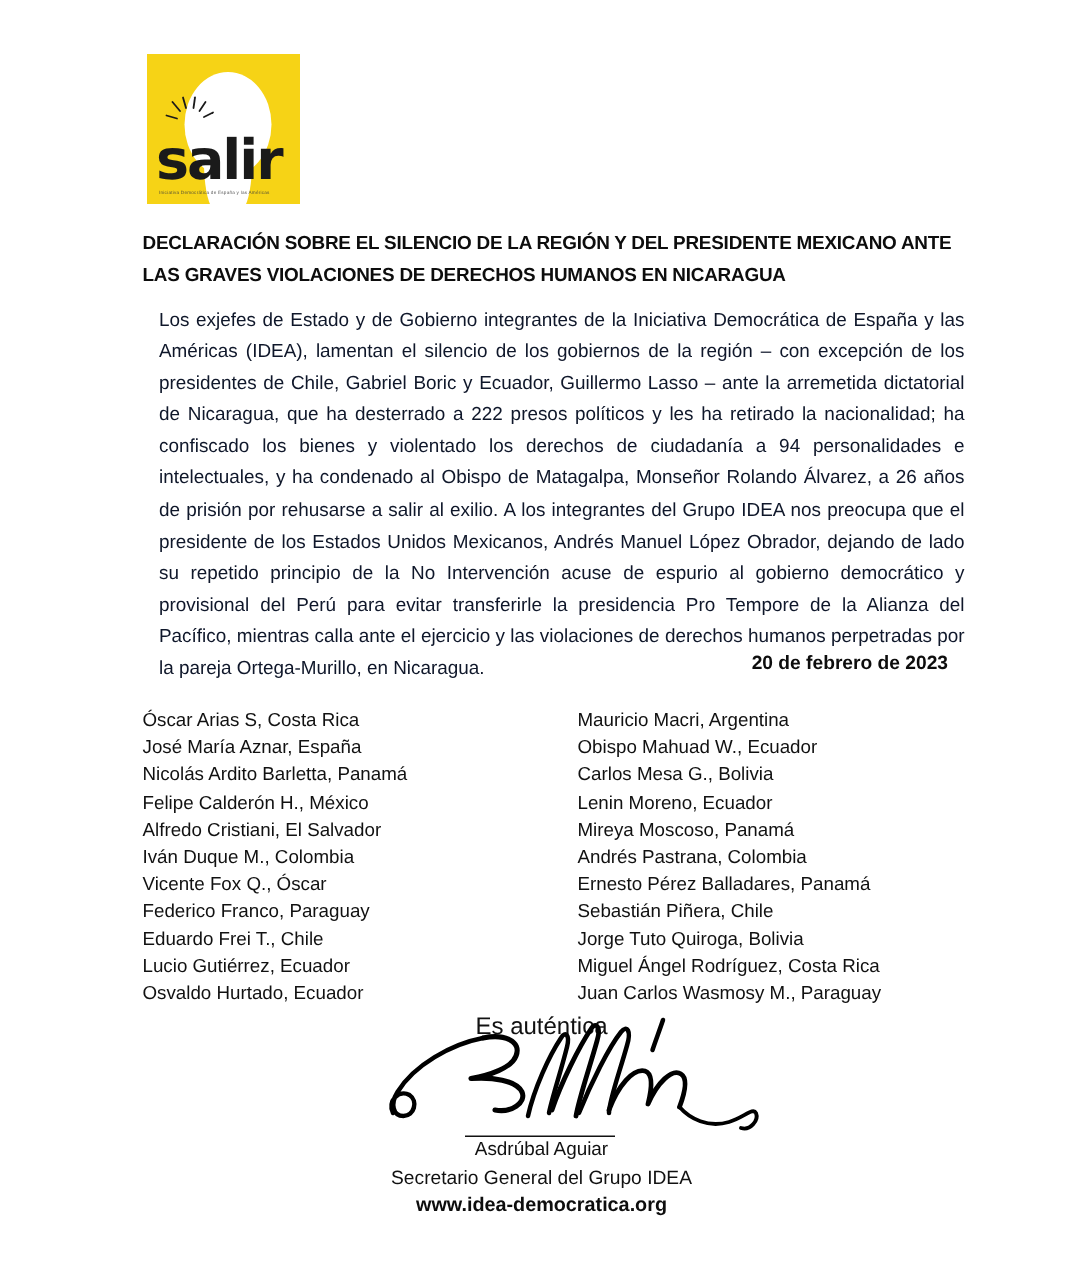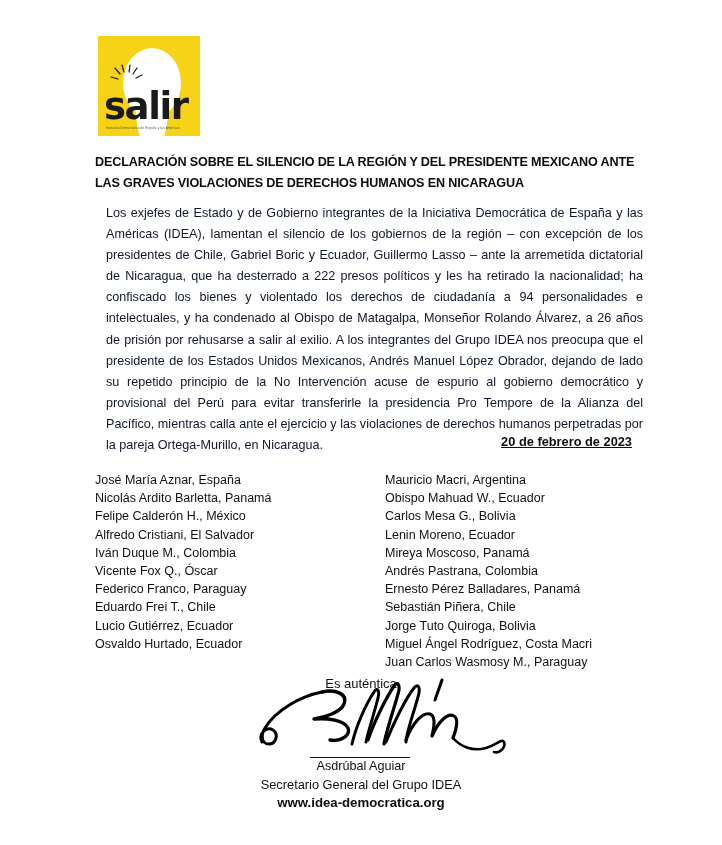--- a/index.html
+++ b/index.html
@@ -106,21 +106,20 @@
   .doc-date {
     position: absolute;
     left: 95px;
     top: 434px;
     width: 537px;
     text-align: right;
     font-family: "Liberation Sans", sans-serif;
     font-weight: 700;
     font-size: 12.8px;
     color: #0d0d0d;
-    text-decoration: underline;
   }
 
   
   .signatories {
     position: absolute;
     left: 95px;
     top: 471px;
     width: 540px;
     display: flex;
     gap: 0px;
@@ -142,21 +141,21 @@
     top: 676px;
     width: 386px;
     text-align: center;
   }
   .sign-auth {
     position: absolute;
     left: 0;
     top: 0;
     width: 386px;
     font-family: "Liberation Sans", sans-serif;
-    font-size: 13px;
+    font-size: 16px;
     color: #111111;
   }
   .sign-svg-wrap {
     position: absolute;
     left: 88px;
     top: 2px;
     width: 260px;
     height: 78px;
   }
   .sign-svg { display: block; width: 260px; height: 78px; }
@@ -227,20 +226,21 @@
   </div>
 
   <div class="doc-title">DECLARACIÓN SOBRE EL SILENCIO DE LA REGIÓN Y DEL PRESIDENTE MEXICANO ANTE LAS GRAVES VIOLACIONES DE DERECHOS HUMANOS EN NICARAGUA</div>
 
   <div class="doc-body">Los exjefes de Estado y de Gobierno integrantes de la Iniciativa Democrática de España y las Américas (IDEA), lamentan el silencio de los gobiernos de la región – con excepción de los presidentes de Chile, Gabriel Boric y Ecuador, Guillermo Lasso – ante la arremetida dictatorial de Nicaragua, que ha desterrado a 222 presos políticos y les ha retirado la nacionalidad; ha confiscado los bienes y violentado los derechos de ciudadanía a 94 personalidades e intelectuales, y ha condenado al Obispo de Matagalpa, Monseñor Rolando Álvarez, a 26 años de prisión por rehusarse a salir al exilio. A los integrantes del Grupo IDEA nos preocupa que el presidente de los Estados Unidos Mexicanos, Andrés Manuel López Obrador, dejando de lado su repetido principio de la No Intervención acuse de espurio al gobierno democrático y provisional del Perú para evitar transferirle la presidencia Pro Tempore de la Alianza del Pacífico, mientras calla ante el ejercicio y las violaciones de derechos humanos perpetradas por la pareja Ortega-Murillo, en Nicaragua.</div>
 
   <div class="doc-date">20 de febrero de 2023</div>
 
   <div class="signatories">
     <div class="sig-col sig-col-left">
+      <div class="sig-item">Óscar Arias S, Costa Rica</div>
       <div class="sig-item">José María Aznar, España</div>
       <div class="sig-item">Nicolás Ardito Barletta, Panamá</div>
       <div class="sig-item">Felipe Calderón H., México</div>
       <div class="sig-item">Alfredo Cristiani, El Salvador</div>
       <div class="sig-item">Iván Duque M., Colombia</div>
       <div class="sig-item">Vicente Fox Q., Óscar</div>
       <div class="sig-item">Federico Franco, Paraguay</div>
       <div class="sig-item">Eduardo Frei T., Chile</div>
       <div class="sig-item">Lucio Gutiérrez, Ecuador</div>
       <div class="sig-item">Osvaldo Hurtado, Ecuador</div>
@@ -248,21 +248,21 @@
     <div class="sig-col sig-col-right">
       <div class="sig-item">Mauricio Macri, Argentina</div>
       <div class="sig-item">Obispo Mahuad W., Ecuador</div>
       <div class="sig-item">Carlos Mesa G., Bolivia</div>
       <div class="sig-item">Lenin Moreno, Ecuador</div>
       <div class="sig-item">Mireya Moscoso, Panamá</div>
       <div class="sig-item">Andrés Pastrana, Colombia</div>
       <div class="sig-item">Ernesto Pérez Balladares, Panamá</div>
       <div class="sig-item">Sebastián Piñera, Chile</div>
       <div class="sig-item">Jorge Tuto Quiroga, Bolivia</div>
-      <div class="sig-item">Miguel Ángel Rodríguez, Costa Macri</div>
+      <div class="sig-item">Miguel Ángel Rodríguez, Costa Rica</div>
       <div class="sig-item">Juan Carlos Wasmosy M., Paraguay</div>
     </div>
   </div>
 
   <div class="sign-block">
     <div class="sign-auth">Es auténtica</div>
 
     <div class="sign-svg-wrap">
       <svg class="sign-svg" viewBox="0 0 260 78" fill="none">
         <g stroke="#000000" fill="none" stroke-linecap="round" stroke-linejoin="round">

